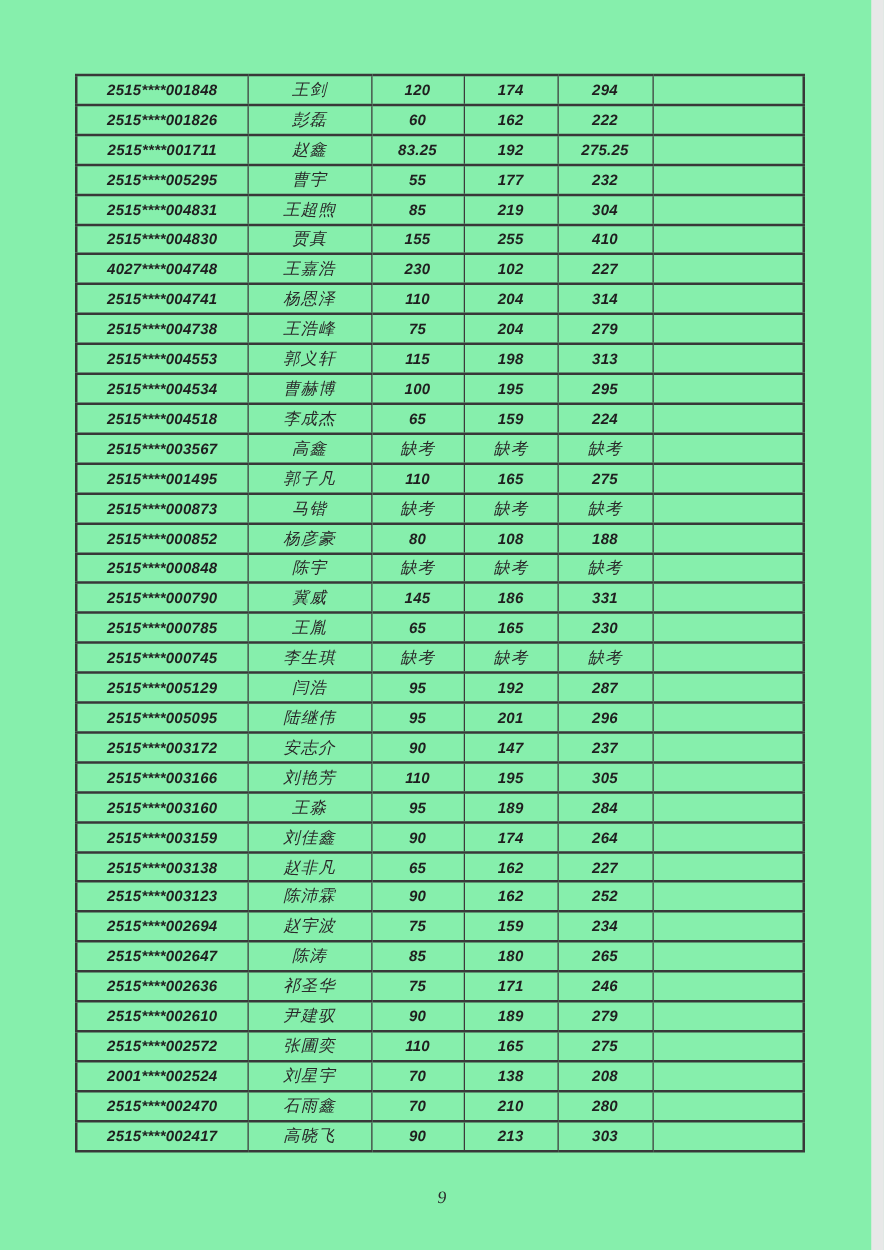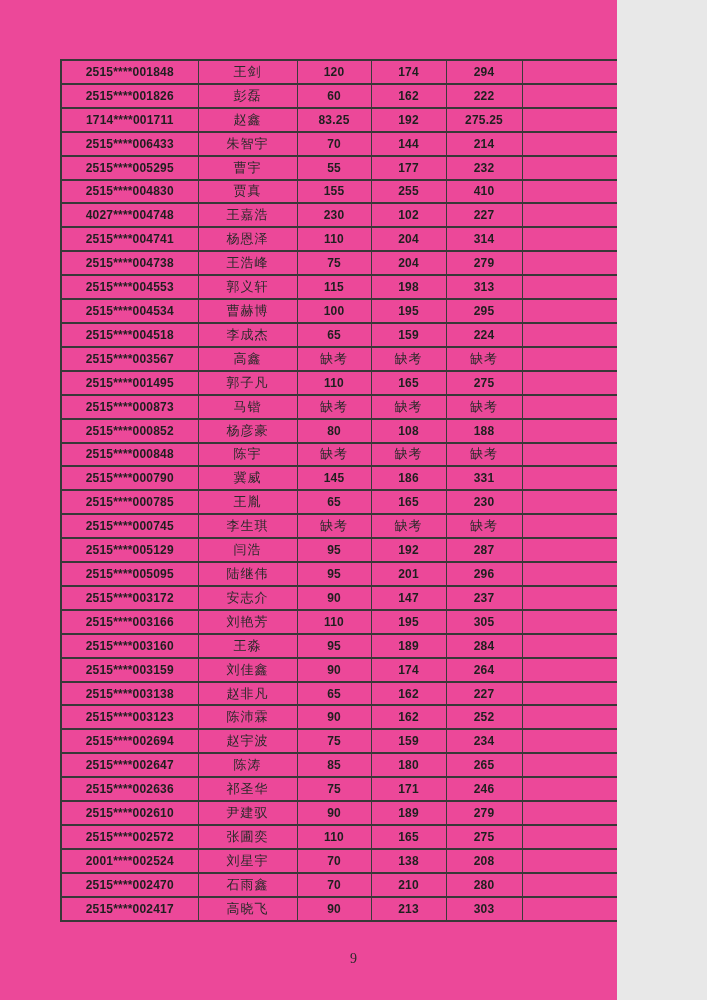--- a/index.html
+++ b/index.html
@@ -2,25 +2,26 @@
 <html><head>
 <meta charset="utf-8">
 <style>
   html, body {
     margin: 0;
     padding: 0;
     background: #e8e8e8;
   }
   .page {
     position: relative;
-    width: 617px;
+    width: 697px;
     height: 1000px;
-    background: #ec4899;
+    background: #86efac;
     overflow: hidden;
     font-family: "Liberation Sans", sans-serif;
+    font-style: italic;
   }
   table.score-table {
     position: absolute;
     left: 60px;
     top: 59px;
     width: 582px;
     height: 863px;
     border-collapse: collapse;
     table-layout: fixed;
     border: 2px solid #383838;
@@ -87,41 +88,41 @@
         </tr>
         <tr>
           <td class="col-id">2515****001826</td>
           <td class="col-name cjk">彭磊</td>
           <td class="col-score1">60</td>
           <td class="col-score2">162</td>
           <td class="col-total">222</td>
           <td class="col-remark"></td>
         </tr>
         <tr>
-          <td class="col-id">1714****001711</td>
+          <td class="col-id">2515****001711</td>
           <td class="col-name cjk">赵鑫</td>
           <td class="col-score1">83.25</td>
           <td class="col-score2">192</td>
           <td class="col-total">275.25</td>
-          <td class="col-remark"></td>
-        </tr>
-        <tr>
-          <td class="col-id">2515****006433</td>
-          <td class="col-name cjk">朱智宇</td>
-          <td class="col-score1">70</td>
-          <td class="col-score2">144</td>
-          <td class="col-total">214</td>
           <td class="col-remark"></td>
         </tr>
         <tr>
           <td class="col-id">2515****005295</td>
           <td class="col-name cjk">曹宇</td>
           <td class="col-score1">55</td>
           <td class="col-score2">177</td>
           <td class="col-total">232</td>
+          <td class="col-remark"></td>
+        </tr>
+        <tr>
+          <td class="col-id">2515****004831</td>
+          <td class="col-name cjk">王超煦</td>
+          <td class="col-score1">85</td>
+          <td class="col-score2">219</td>
+          <td class="col-total">304</td>
           <td class="col-remark"></td>
         </tr>
         <tr>
           <td class="col-id">2515****004830</td>
           <td class="col-name cjk">贾真</td>
           <td class="col-score1">155</td>
           <td class="col-score2">255</td>
           <td class="col-total">410</td>
           <td class="col-remark"></td>
         </tr>

